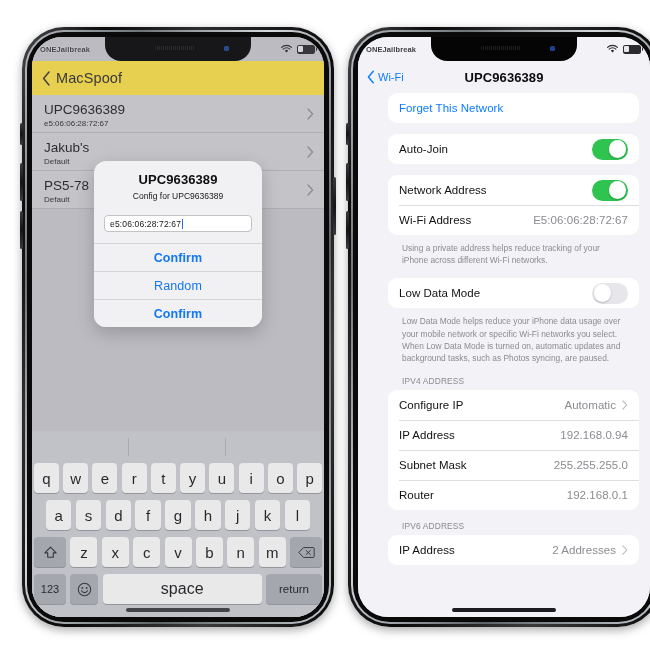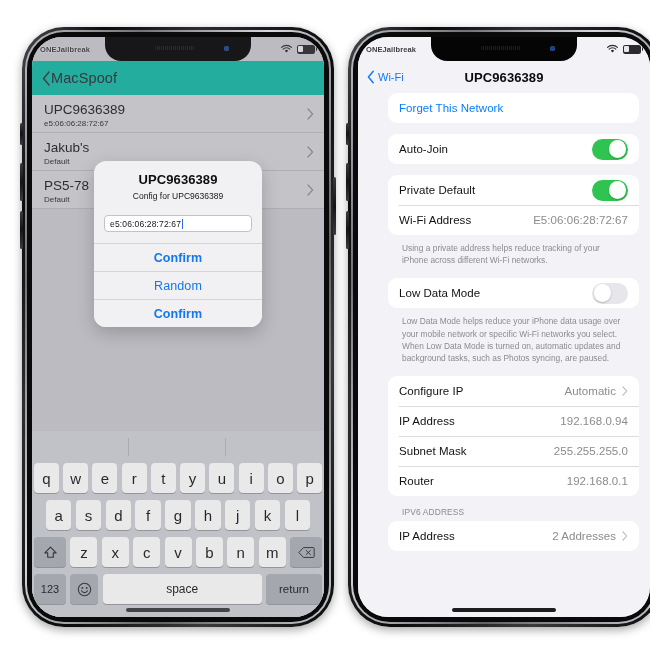--- a/index.html
+++ b/index.html
@@ -96,22 +96,22 @@
   }
   .batt-fill {
     position:absolute; left:1.4px; top:1.4px; bottom:1.4px;
     width: 5px; border-radius: 1px; background:#e8e8ea;
   }
 
   
   .ms-bg { position:absolute; inset:0; background:#c9c9ce; }
   .ms-nav {
     position:absolute; top:24px; left:0; right:0; height:34px;
-    background:#14b8a6;
-    display:flex; align-items:center; padding-left:10px; 
+    background:#fde047;
+    display:flex; align-items:center; padding-left:10px; gap:5px;
   }
   .ms-back-chev { width:9px; height:15px; display:block; }
   .ms-nav-title { font-size:14.5px; color:#2d2d30; letter-spacing:.1px; }
 
   .ms-list { position:absolute; top:58px; left:0; right:0; }
   .ms-row {
     position:relative; height:38px;
     background:#d2d2d7;
     border-bottom:.6px solid #b9b9bf;
     padding:4px 14px 0 12px;
@@ -176,21 +176,21 @@
     box-shadow:0 1px 0 rgba(120,122,128,.6);
   }
   .kb-row.r2 { padding:0 12px; }
   .kb-row.r3 { padding:0 0; }
   .key.mod {
     background:#aeb1b8; flex:0 0 32px; min-width:32px;
     box-shadow:0 1px 0 rgba(110,112,118,.6);
   }
   .key.num { background:#aeb1b8; flex:0 0 32px; min-width:32px; font-size:11px; }
   .key.emoji { background:#aeb1b8; flex:0 0 28px; min-width:28px; font-size:14px; }
-  .key.space { flex:1 1 auto; font-size:12px; color:#18181b; }
+  .key.space { flex:1 1 auto; font-size:16px; color:#18181b; }
   .key.ret { background:#aeb1b8; flex:0 0 56px; min-width:56px; font-size:11.5px; }
   .kb-bottom {
     height:32px; display:flex; align-items:center;
     justify-content:space-between; padding:0 14px;
   }
   .home-ind {
     position:absolute; bottom:5px; left:50%; transform:translateX(-50%);
     width:104px; height:4px; border-radius:2px; background:#3b3b3f;
   }
 
@@ -465,21 +465,21 @@
           <div class="srow">
             <span class="srow-label">Auto-Join</span>
             <div class="toggle on">
               <div class="knob"></div>
             </div>
           </div>
         </div>
 
         <div class="grp">
           <div class="srow">
-            <span class="srow-label">Private Default</span>
+            <span class="srow-label">Network Address</span>
             <div class="toggle on">
               <div class="knob"></div>
             </div>
           </div>
           <div class="srow">
             <span class="srow-label">Wi-Fi Address</span>
             <span class="srow-value">E5:06:06:28:72:67</span>
           </div>
         </div>
         <div class="foot">Using a private address helps reduce tracking of your iPhone across different Wi-Fi networks.</div>
@@ -487,20 +487,21 @@
         <div class="grp">
           <div class="srow">
             <span class="srow-label">Low Data Mode</span>
             <div class="toggle">
               <div class="knob"></div>
             </div>
           </div>
         </div>
         <div class="foot">Low Data Mode helps reduce your iPhone data usage over your mobile network or specific Wi-Fi networks you select. When Low Data Mode is turned on, automatic updates and background tasks, such as Photos syncing, are paused.</div>
 
+        <div class="grp-hdr">IPV4 ADDRESS</div>
         <div class="grp">
           <div class="srow">
             <span class="srow-label">Configure IP</span>
             <span class="srow-right">
               <span class="srow-value">Automatic</span>
               <svg class="srow-chev" viewBox="0 0 7 12">
                 <path d="M1 1 L5.6 6 L1 11" stroke="#b5b5ba" stroke-width="1.3" fill="none" stroke-linecap="round" stroke-linejoin="round"></path>
               </svg>
             </span>
           </div>

